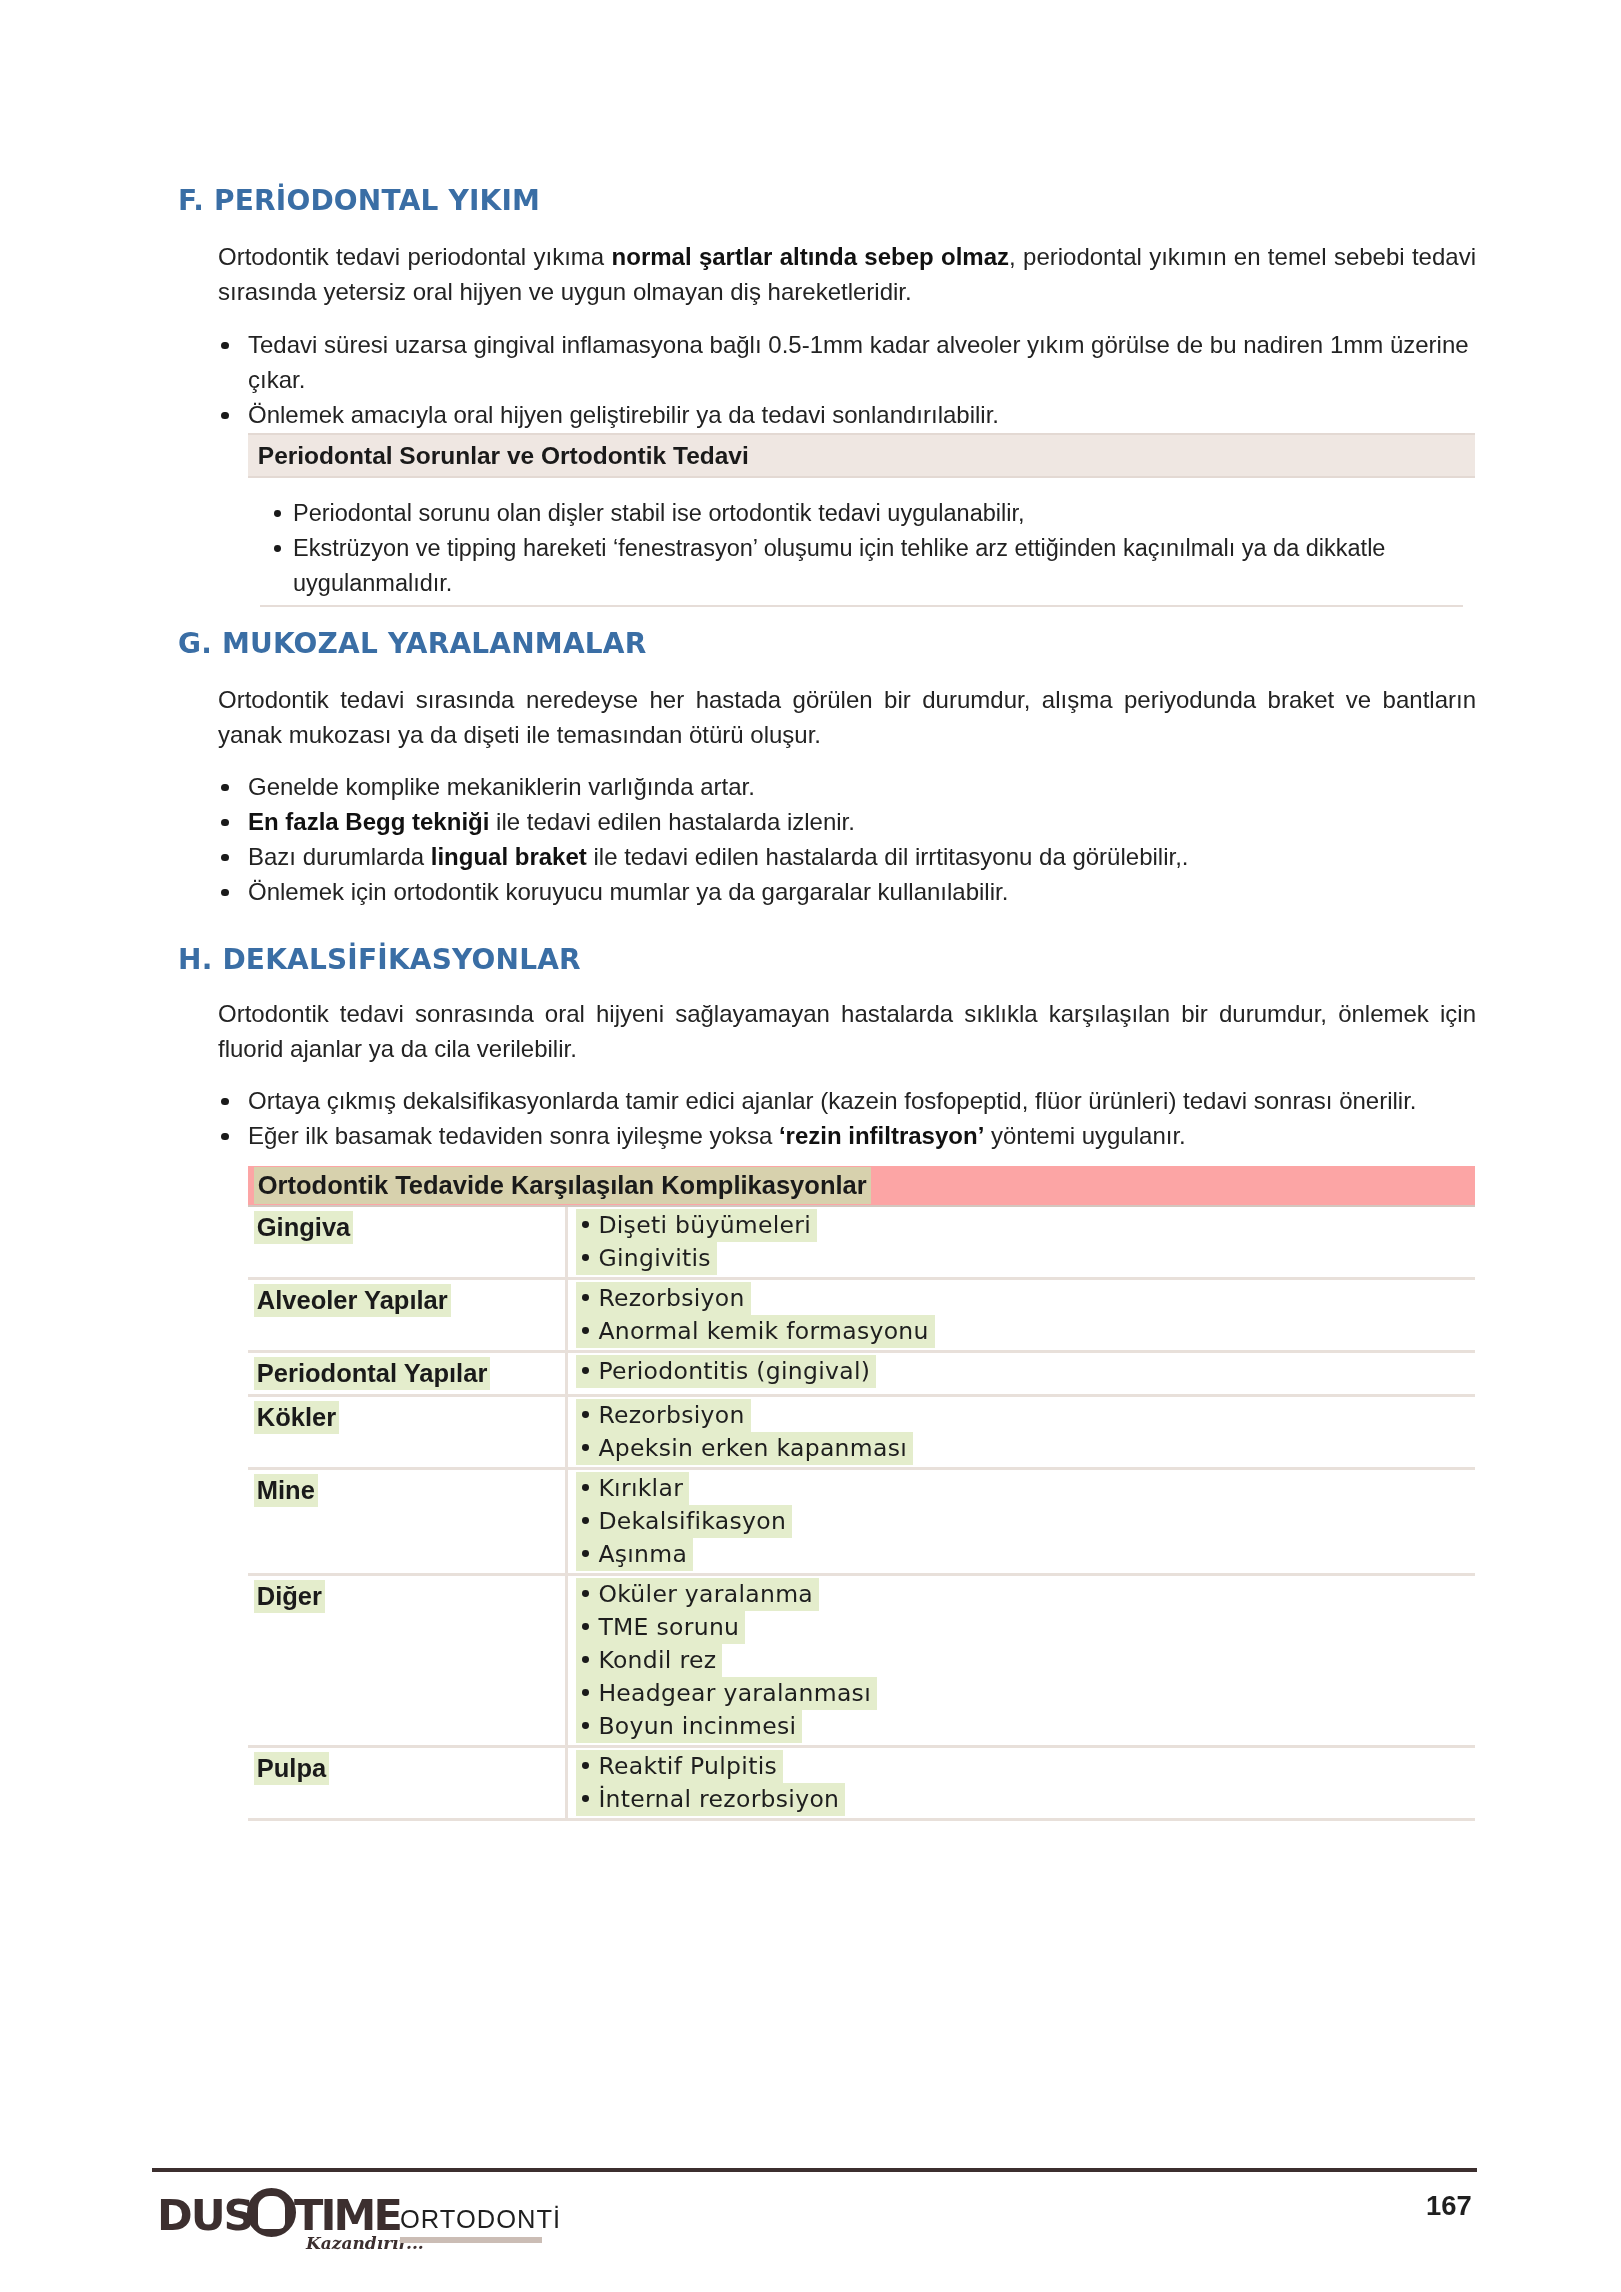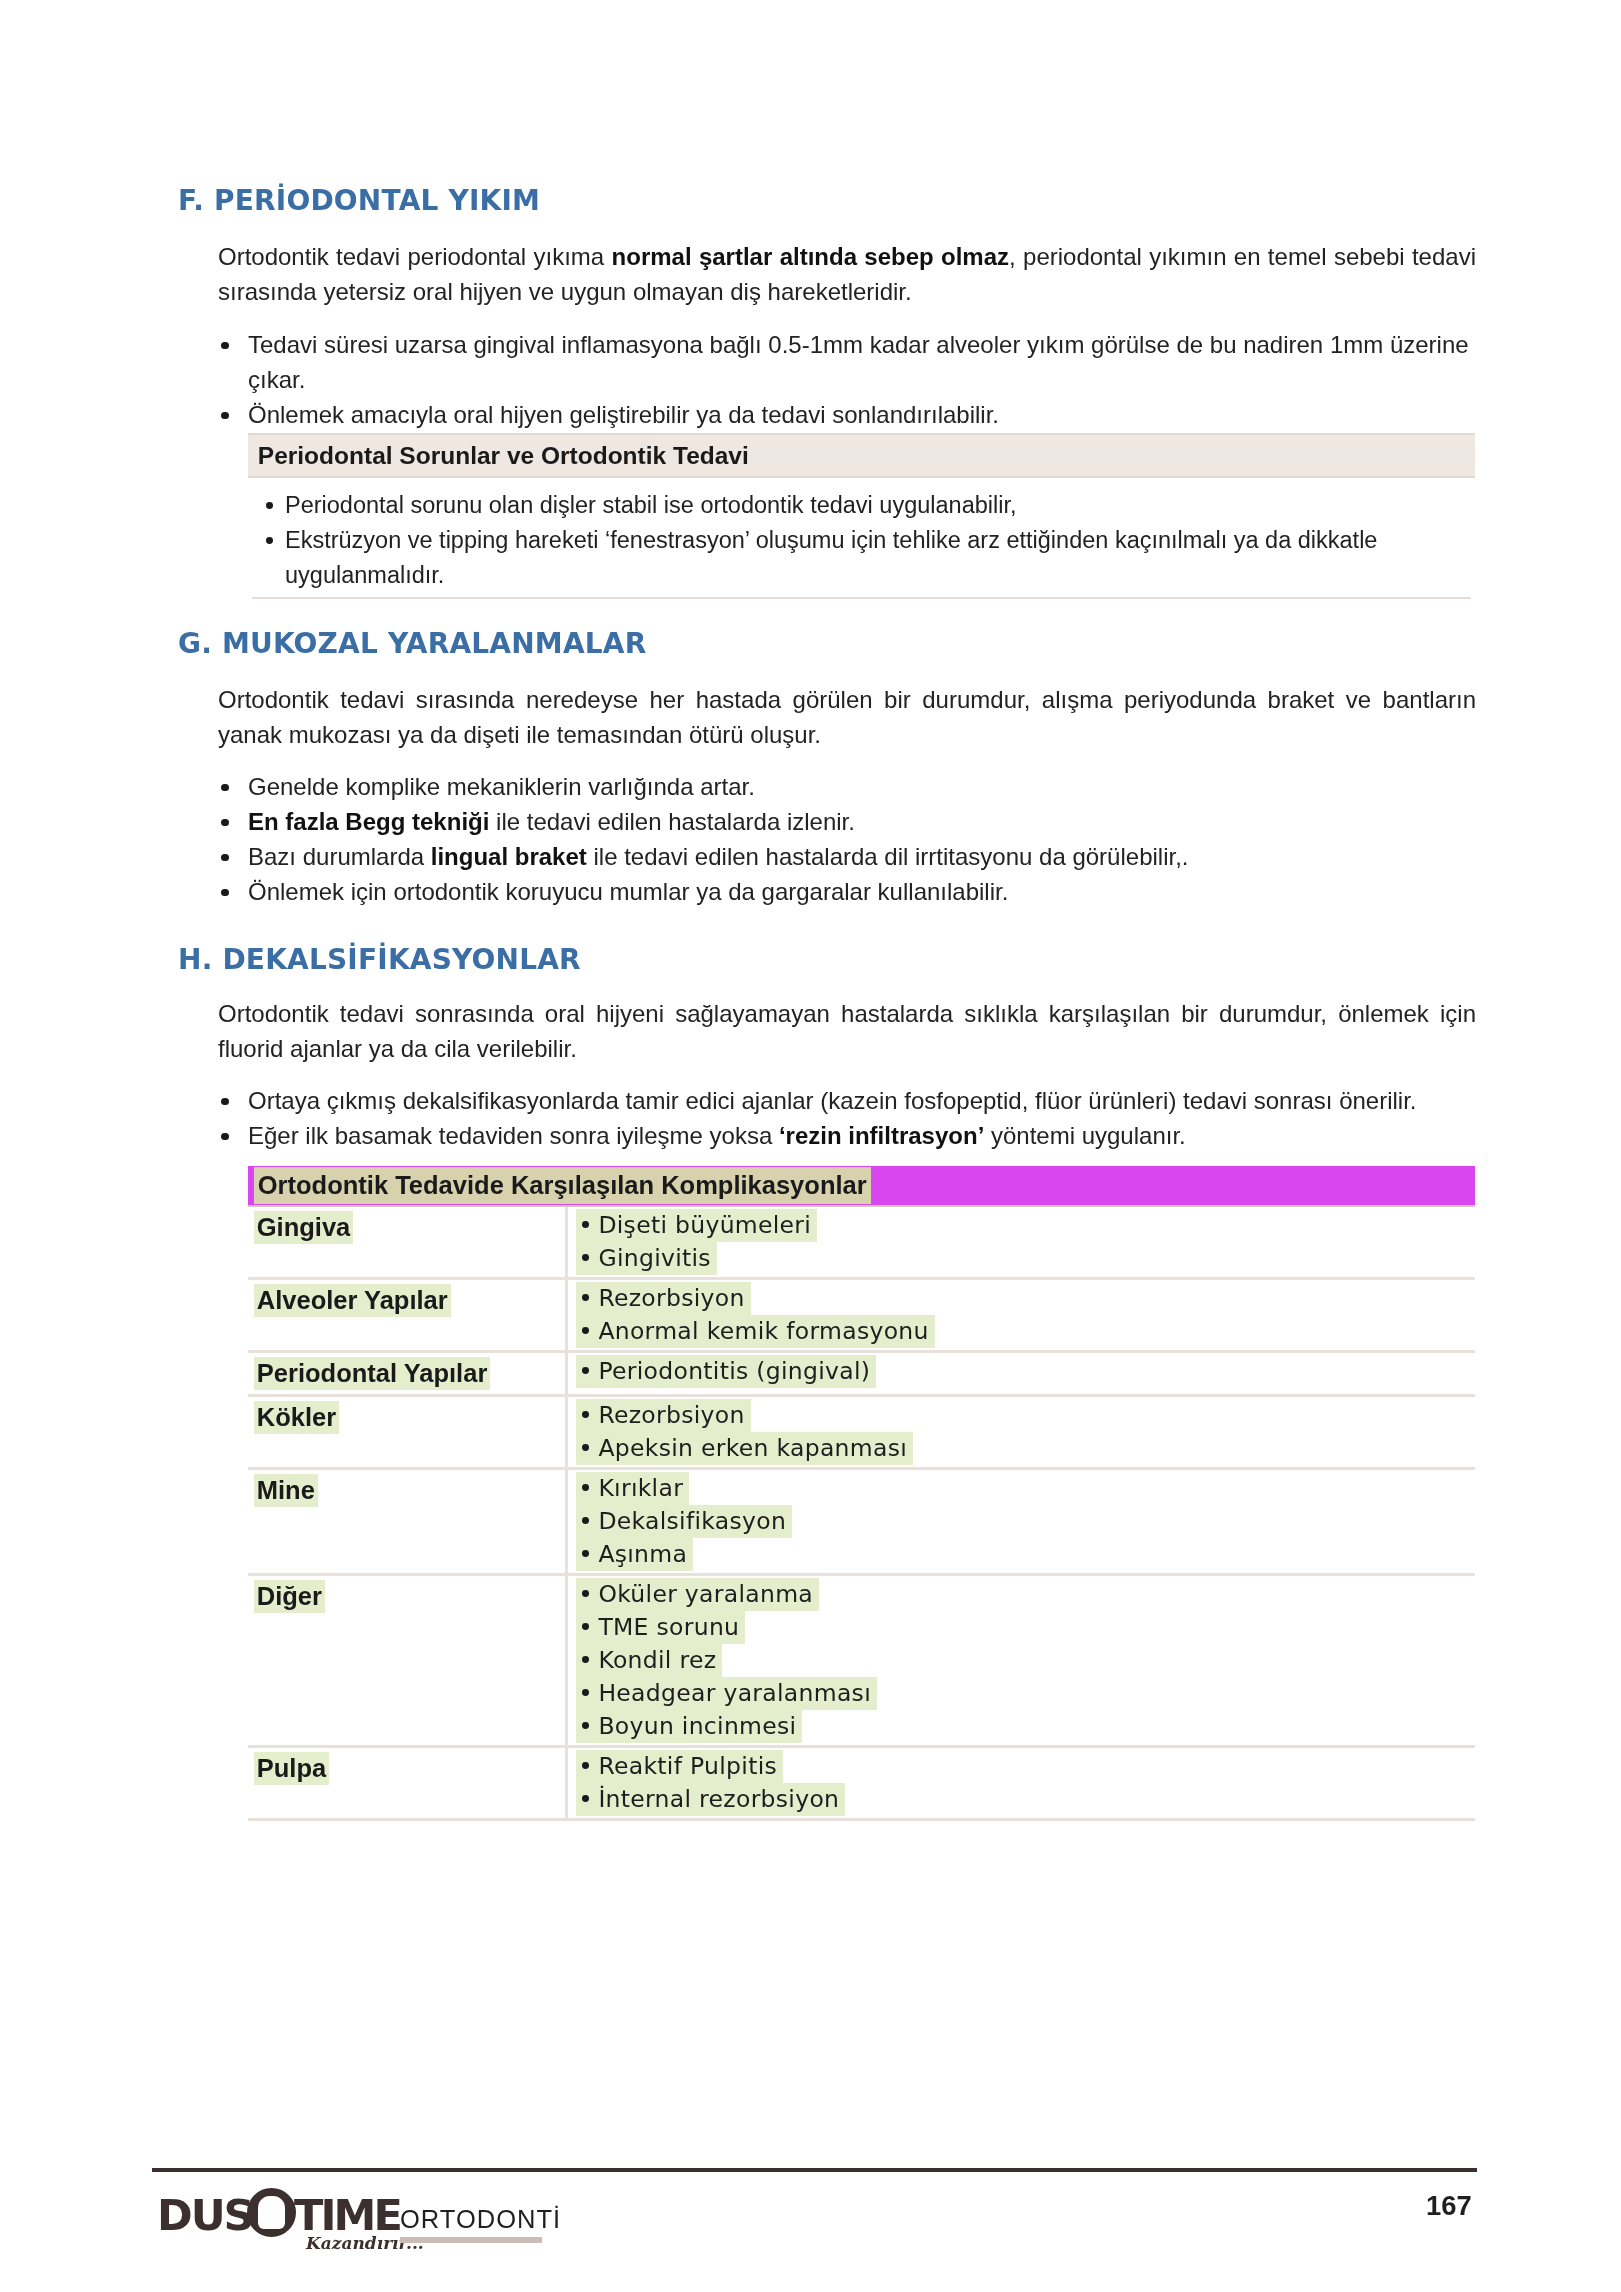--- a/index.html
+++ b/index.html
@@ -32,34 +32,34 @@
       width: 7.8px; height: 7.8px; border-radius: 50%; background: #1a1a1a;
     }
     .bullets li b { color: #111; }
 
     
     .infobox { position: absolute; left: 248px; top: 433px; width: 1227px; }
     .infobox .ib-head {
       background: #efe7e2; border-top: 2px solid #e3d9d3; border-bottom: 2px solid #e3d9d3;
       padding: 3.9px 9.8px; font-size: 24.5px; line-height: 33px; font-weight: bold; color: #1a1a1a;
     }
-    .infobox ul { margin: 4px; padding: 5.9px 0 3.9px 0; list-style: none; border-bottom: 2.9px solid #e6ddd8; }
+    .infobox ul { margin: 12px; padding: 5.9px 0 3.9px 0; list-style: none; border-bottom: 2.9px solid #e6ddd8; }
     .infobox li {
       position: relative; padding-left: 33px;
       font-size: 23.5px; line-height: 35px; color: #222;
     }
     .infobox li::before {
       content: ""; position: absolute; left: 13.7px; top: 14.7px;
       width: 6.9px; height: 6.9px; border-radius: 50%; background: #1a1a1a;
     }
 
     
     .ctable { position: absolute; left: 248px; top: 1166px; width: 1227px; }
     .ctable .ct-head {
-      background: #d946ef; border-bottom: 2.9px solid #d3c7bf; height: 39px; position: relative;
+      background: #fca5a5; border-bottom: 2.9px solid #d3c7bf; height: 39px; position: relative;
     }
     .ctable .ct-head span {
       position: absolute; left: 5.9px; top: 1px; padding: 0 3.9px;
       background: #d7d1ad; font-size: 25.5px; line-height: 37px; font-weight: bold; color: #1a1a1a;
     }
     .ct-row { display: flex; border-bottom: 3.9px solid #e8e0da; }
     .ct-row:first-of-type { border-top: none; }
     .ct-cat {
       width: 320px; border-right: 3.9px solid #e8e0da; padding: 3.9px 5.9px;
       box-sizing: border-box;

